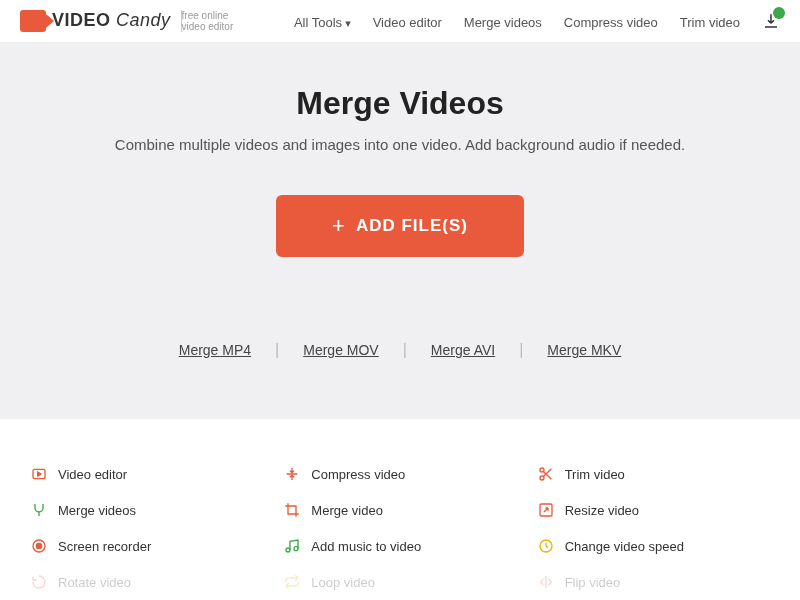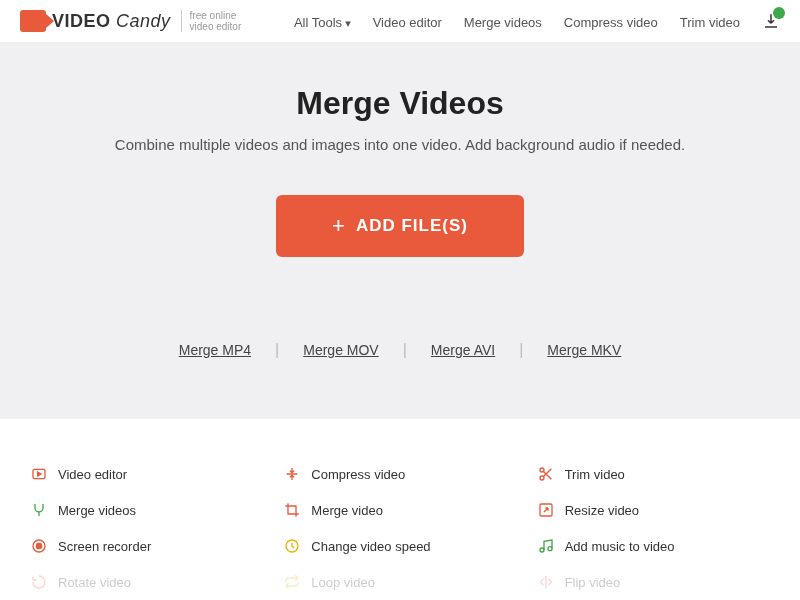--- a/index.html
+++ b/index.html
@@ -1,23 +1,23 @@
 <!DOCTYPE html>
 <html><head>
 <meta charset="utf-8">
 <style>
 *{margin:0;padding:0;box-sizing:border-box}
 body{font-family:-apple-system,BlinkMacSystemFont,"Segoe UI",Arial,sans-serif;background:#fff;width:800px;height:600px;overflow:hidden}
 .header{display:flex;align-items:center;padding:10px 20px;background:#fff;border-bottom:1px solid #eee;gap:18px}
-.logo{display:flex;align-items:center;gap:6px}
+.logo{display:flex;align-items:flex-start;gap:6px}
 .logo-cam{width:26px;height:22px;background:#e85a3b;border-radius:3px;position:relative}
 .logo-cam::before{content:"";position:absolute;right:-8px;top:4px;width:0;height:0;border-top:7px solid transparent;border-bottom:7px solid transparent;border-left:8px solid #e85a3b}
 .logo-text{font-size:18px;font-weight:700;color:#333;letter-spacing:.5px}
 .logo-text .candy{font-style:italic;font-weight:400}
-.logo-tag{font-size:10px;color:#999;line-height:1.1;border-left:1px solid #ccc;padding-left:8px;margin-left:4px}
+.logo-tag{font-size:10px;color:#999;line-height:1.1;border-left:1px solid #ccc;margin-left:4px}
 .nav{display:flex;gap:22px;margin-left:auto;align-items:flex-end}
 .nav-item{font-size:13px;color:#555;cursor:pointer;white-space:nowrap}
 .nav-item.drop::after{content:" ▾";font-size:11px}
 .dl-icon{position:relative;width:18px;height:18px;cursor:pointer}
 .dl-icon svg{width:18px;height:18px}
 .dl-badge{position:absolute;top:-5px;right:-5px;width:12px;height:12px;background:#3fa84a;border-radius:50%}
 .hero{background:#f0eff1;padding:42px 20px 60px;text-align:center}
 .hero h1{font-size:32px;font-weight:700;color:#222;margin-bottom:14px}
 .hero-sub{font-size:15px;color:#555;margin-bottom:42px}
 .add-btn{display:inline-flex;align-items:center;gap:10px;background:#e85a3b;color:#fff;padding:18px 56px;border-radius:6px;font-size:17px;font-weight:600;letter-spacing:1px;cursor:pointer;border:none}
@@ -136,36 +136,36 @@
       <span class="tool-icon">
         <svg viewBox="0 0 24 24" fill="none" stroke="#e85a3b" stroke-width="2">
           <circle cx="12" cy="12" r="9"></circle>
           <circle cx="12" cy="12" r="4" fill="#e85a3b"></circle>
         </svg>
       </span>
       <span class="tool-label">Screen recorder</span>
     </div>
   <div class="tool">
       <span class="tool-icon">
-        <svg viewBox="0 0 24 24" fill="none" stroke="#eab308" stroke-width="2">
-          <circle cx="12" cy="12" r="9"></circle>
-          <path d="M12 7v5l3 3"></path>
-        </svg>
-      </span>
-      <span class="tool-label">Change video speed</span>
-    </div>
-  <div class="tool">
-      <span class="tool-icon">
         <svg viewBox="0 0 24 24" fill="none" stroke="#3fa84a" stroke-width="2">
           <path d="M9 18V5l12-2v13"></path>
           <circle cx="6" cy="18" r="3"></circle>
           <circle cx="18" cy="16" r="3"></circle>
         </svg>
       </span>
       <span class="tool-label">Add music to video</span>
+    </div>
+  <div class="tool">
+      <span class="tool-icon">
+        <svg viewBox="0 0 24 24" fill="none" stroke="#eab308" stroke-width="2">
+          <circle cx="12" cy="12" r="9"></circle>
+          <path d="M12 7v5l3 3"></path>
+        </svg>
+      </span>
+      <span class="tool-label">Change video speed</span>
     </div>
 
 
   <div class="tool fade">
       <span class="tool-icon">
         <svg viewBox="0 0 24 24" fill="none" stroke="#e85a3b" stroke-width="2">
           <path d="M3 12a9 9 0 109-9"></path>
           <path d="M3 4v5h5"></path>
         </svg>
       </span>

